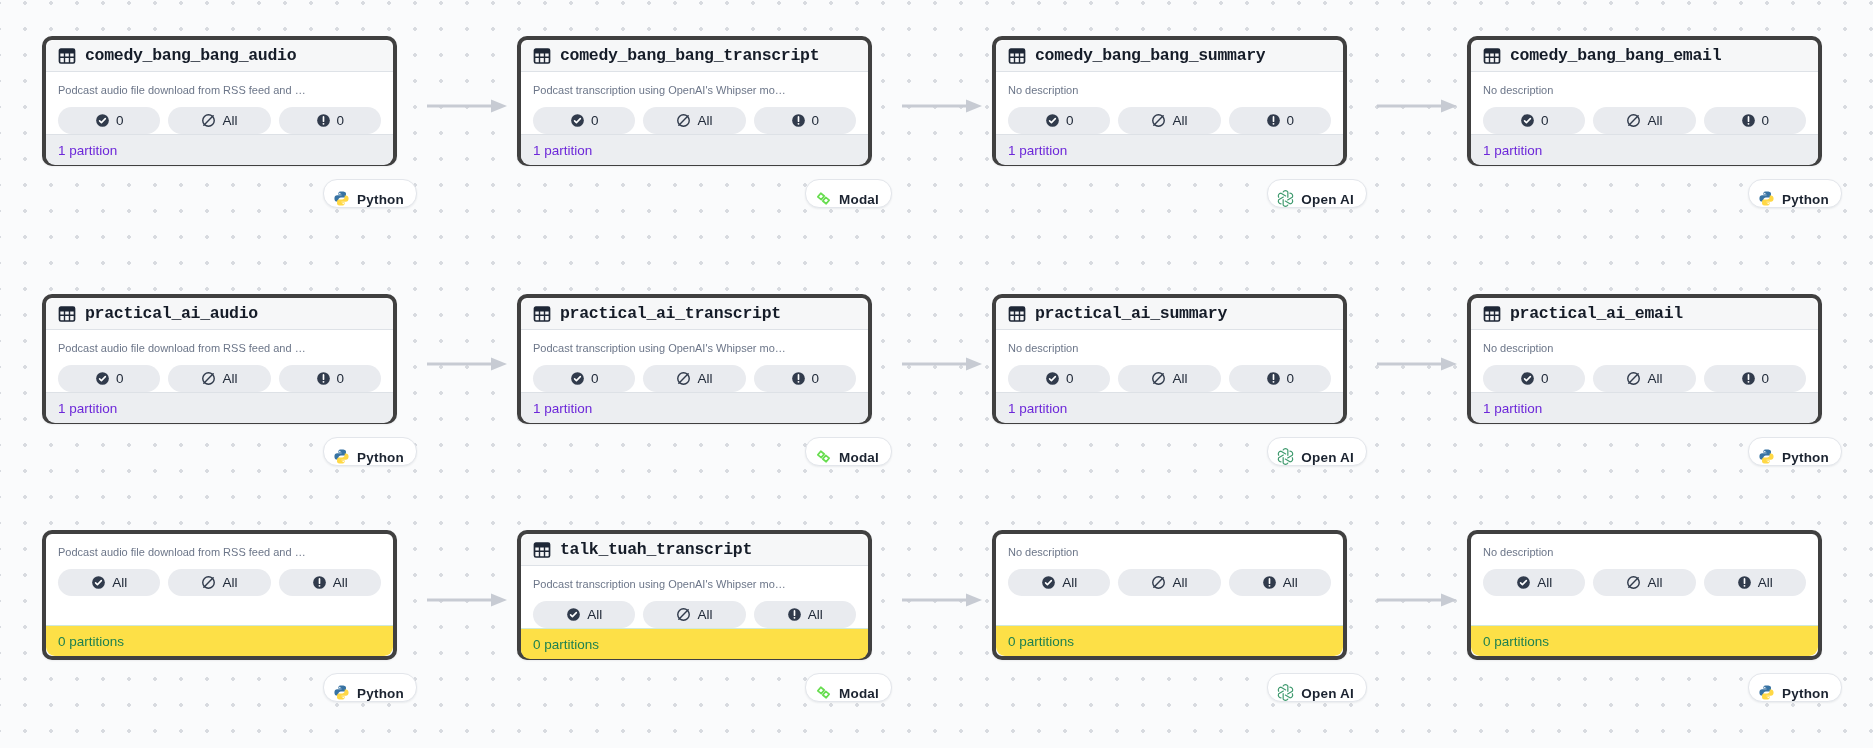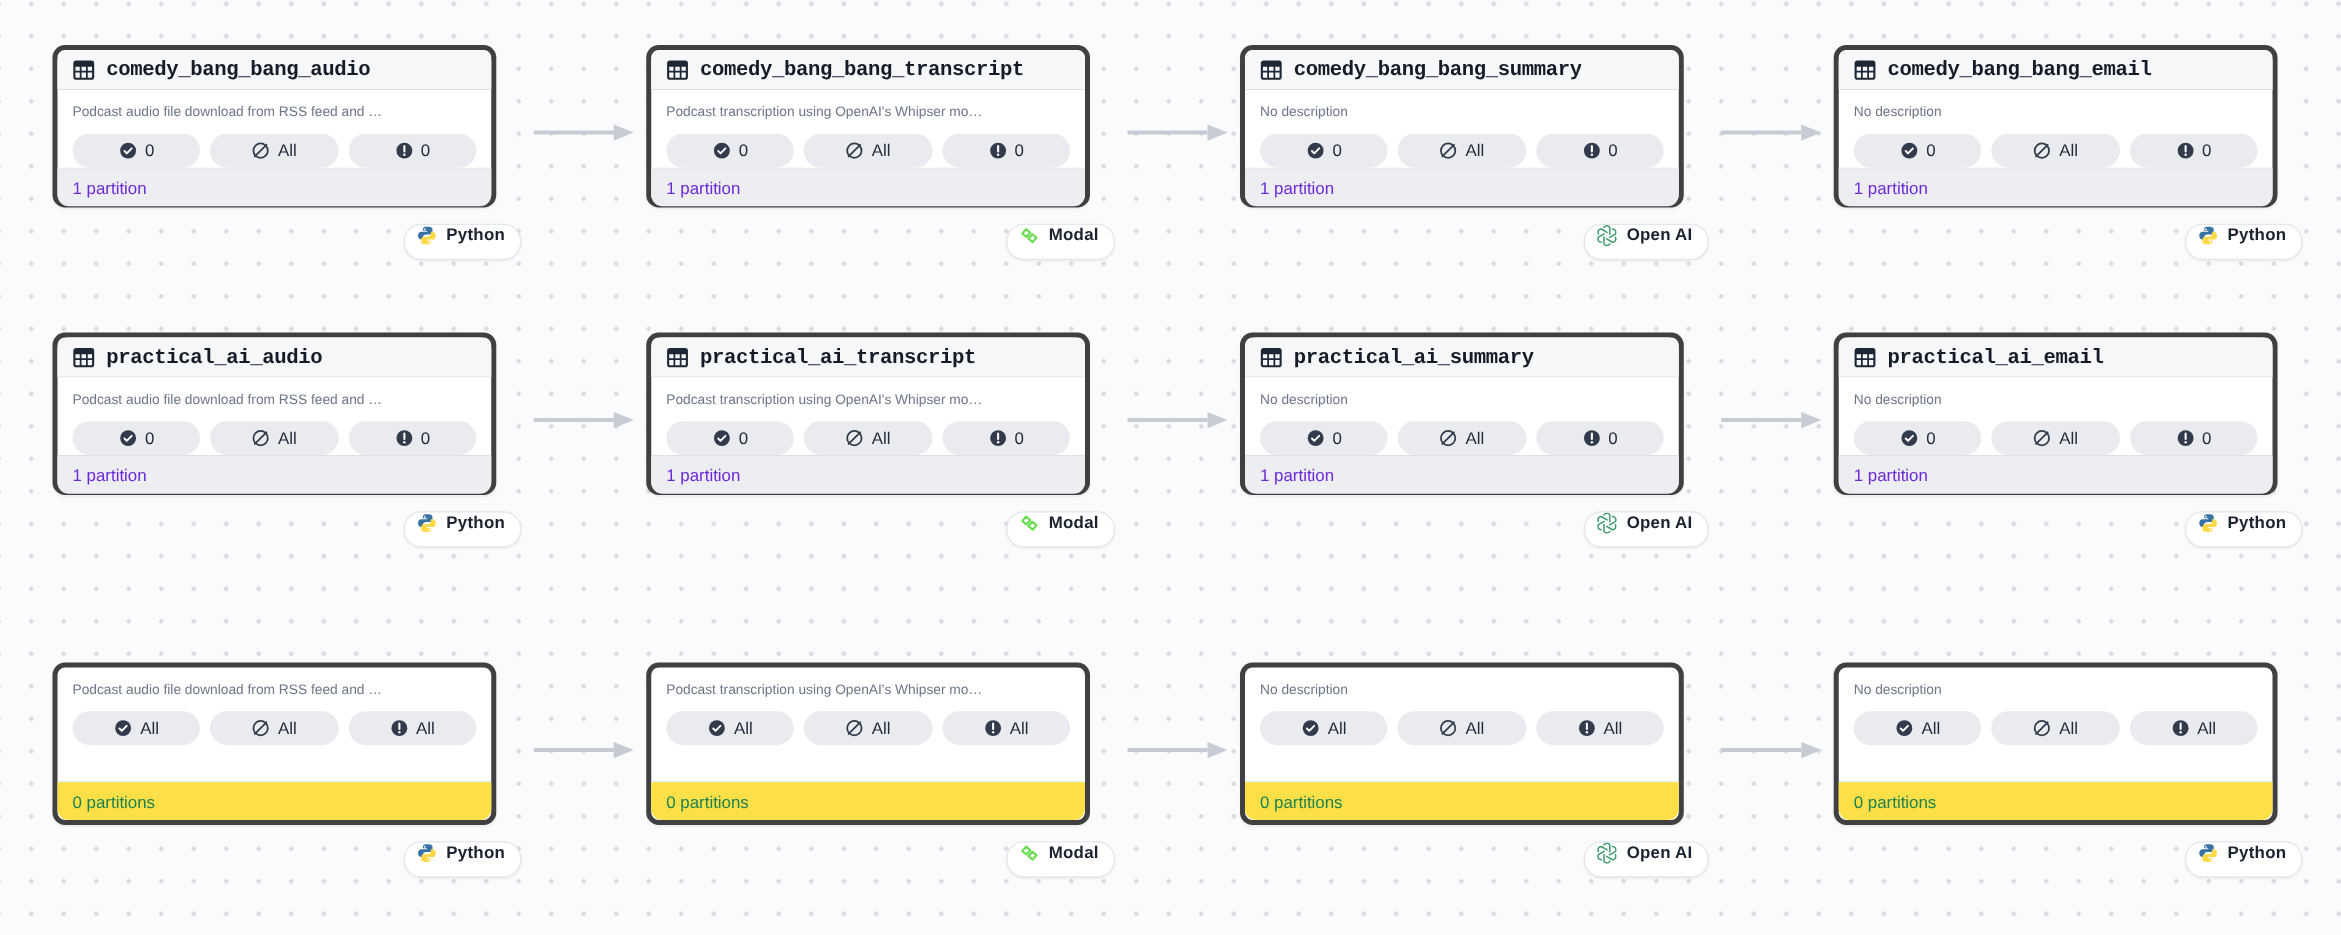--- a/index.html
+++ b/index.html
@@ -42,21 +42,21 @@
     font-size:13.5px;color:#222B3A;cursor:pointer;
   }
   .card-foot{
     height:30px;flex:0 0 30px;display:flex;align-items:center;padding:0 12px;
     background:#ECEEF1;border-top:1px solid #DDE1E6;border-radius:0 0 9px 9px;
     font-size:13.5px;color:#6d28d9;
   }
   .card-foot.green{background:#fde047;border-top-color:#CFE9DB;color:#1E8150;}
   .tag-row{display:flex;justify-content:flex-end;margin-top:13px;}
   .tag{
-    height:27px;display:inline-flex;align-items:flex-start;gap:7px;
+    height:27px;display:inline-flex;align-items:flex-end;gap:7px;
     background:#fff;border:1px solid #E3E6EB;border-radius:14px;
     padding:0 12px 0 9px;box-shadow:0 1px 2px rgba(16,24,40,.07);
     font-size:13.5px;font-weight:bold;color:#1B2330;letter-spacing:.2px;cursor:pointer;
   }
   .arrow{position:absolute;top:62px;width:84px;height:16px;}
   .ti-wrap,.bi-wrap,.gi-wrap{display:inline-flex;align-items:center;}
   .ti-wrap svg{width:18px;height:18px;}
   .bi-wrap svg{width:15px;height:15px;}
   .gi-wrap svg{width:17px;height:17px;}
 </style>
@@ -336,21 +336,21 @@
         <use href="#def-arrow"></use>
       </svg></div>
   <div class="arrow" style="left:900px"><svg viewBox="0 0 84 16" width="84" height="16">
         <use href="#def-arrow"></use>
       </svg></div>
   <div class="arrow" style="left:1375px"><svg viewBox="0 0 84 16" width="84" height="16">
         <use href="#def-arrow"></use>
       </svg></div>
 </div>
 
-<div class="row" style="top:266px">
+<div class="row" style="top:294px">
   <div class="cards">
 
     <div class="cell">
       <div class="card">
         <div class="card-head">
           <span class="ti-wrap">
               <svg viewBox="0 0 18 18">
                 <use href="#def-table"></use>
               </svg>
             </span>
@@ -623,20 +623,28 @@
                 <use href="#def-python"></use>
               </svg>
             </span>
             <span>Python</span>
           </div>
       </div>
     </div>
 
     <div class="cell">
       <div class="card">
+        <div class="card-head">
+          <span class="ti-wrap">
+              <svg viewBox="0 0 18 18">
+                <use href="#def-table"></use>
+              </svg>
+            </span>
+          <span class="card-title">talk_tuah_transcript</span>
+        </div>
         <div class="card-body">
           <div class="desc">Podcast transcription using OpenAI's Whipser mo…</div>
           <div class="badges">
             <div class="badge">
                 <span class="bi-wrap">
                   <svg viewBox="0 0 18 18">
                     <use href="#def-check"></use>
                   </svg>
                 </span>
                 <span>All</span>

